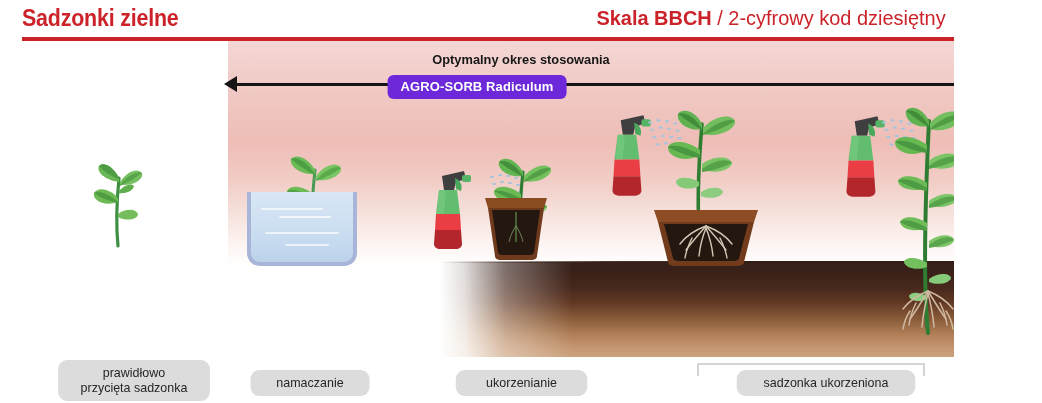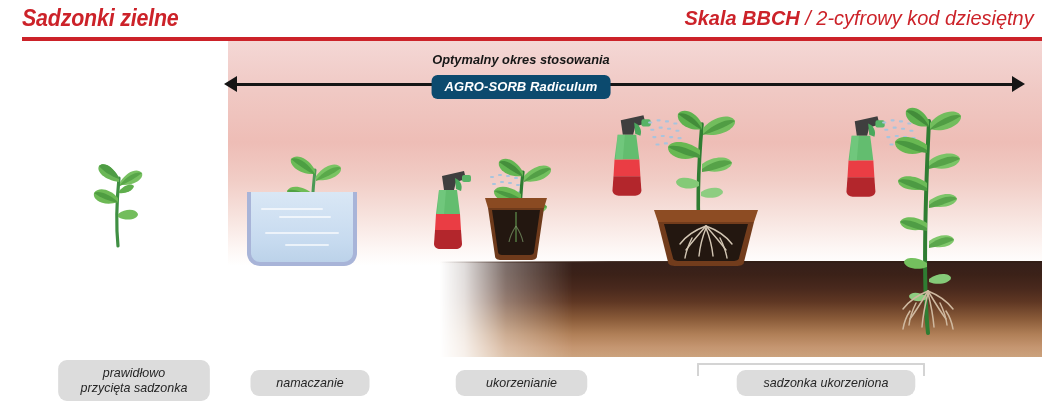--- a/index.html
+++ b/index.html
@@ -3,21 +3,21 @@
 <meta charset="utf-8">
 <style>
   html,body{margin:0;padding:0;}
   body{
     width:1042px;height:403px;
     background:#ffffff;
     font-family:"Liberation Sans", sans-serif;
     overflow:hidden;
     position:relative;
   }
-  #stage{position:relative;width:1042px;height:403px;overflow:hidden;background:#fff;font-style:italic;}
+  #stage{position:relative;width:954px;height:403px;overflow:hidden;background:#fff;}
 
   
   .hdr-left{
     position:absolute;left:22px;top:5px;
     font-size:23px;font-weight:bold;color:#cc2229;
     letter-spacing:-.2px;
     transform:scaleX(.93);transform-origin:left center;
     white-space:nowrap;
   }
   .hdr-right{
@@ -61,21 +61,21 @@
   .arrow-head.left{left:224px;border-top:8px solid transparent;border-bottom:8px solid transparent;border-right:13px solid #151515;}
   .arrow-head.right{left:1012px;border-top:8px solid transparent;border-bottom:8px solid transparent;border-left:13px solid #151515;}
 
   .opt-label{
     position:absolute;top:52px;left:0;width:1042px;text-align:center;
     font-size:13.5px;font-weight:bold;color:#171717;
     transform:scaleX(.95);
   }
   .badge{
     position:absolute;top:75px;left:50%;transform:translateX(-50%);
-    background:#0c4a6e;color:#fff;font-size:13px;font-weight:bold;
+    background:#6d28d9;color:#fff;font-size:13px;font-weight:bold;
     padding:4px 13px 5px;border-radius:6px;white-space:nowrap;
     letter-spacing:.1px;
   }
 
   
   .pill{
     position:absolute;background:#dcdcdc;color:#262626;
     border-radius:9px;font-size:13px;line-height:15px;
     text-align:center;padding:5px 12px 6px;white-space:pre-line;
     transform:scaleX(.96);

